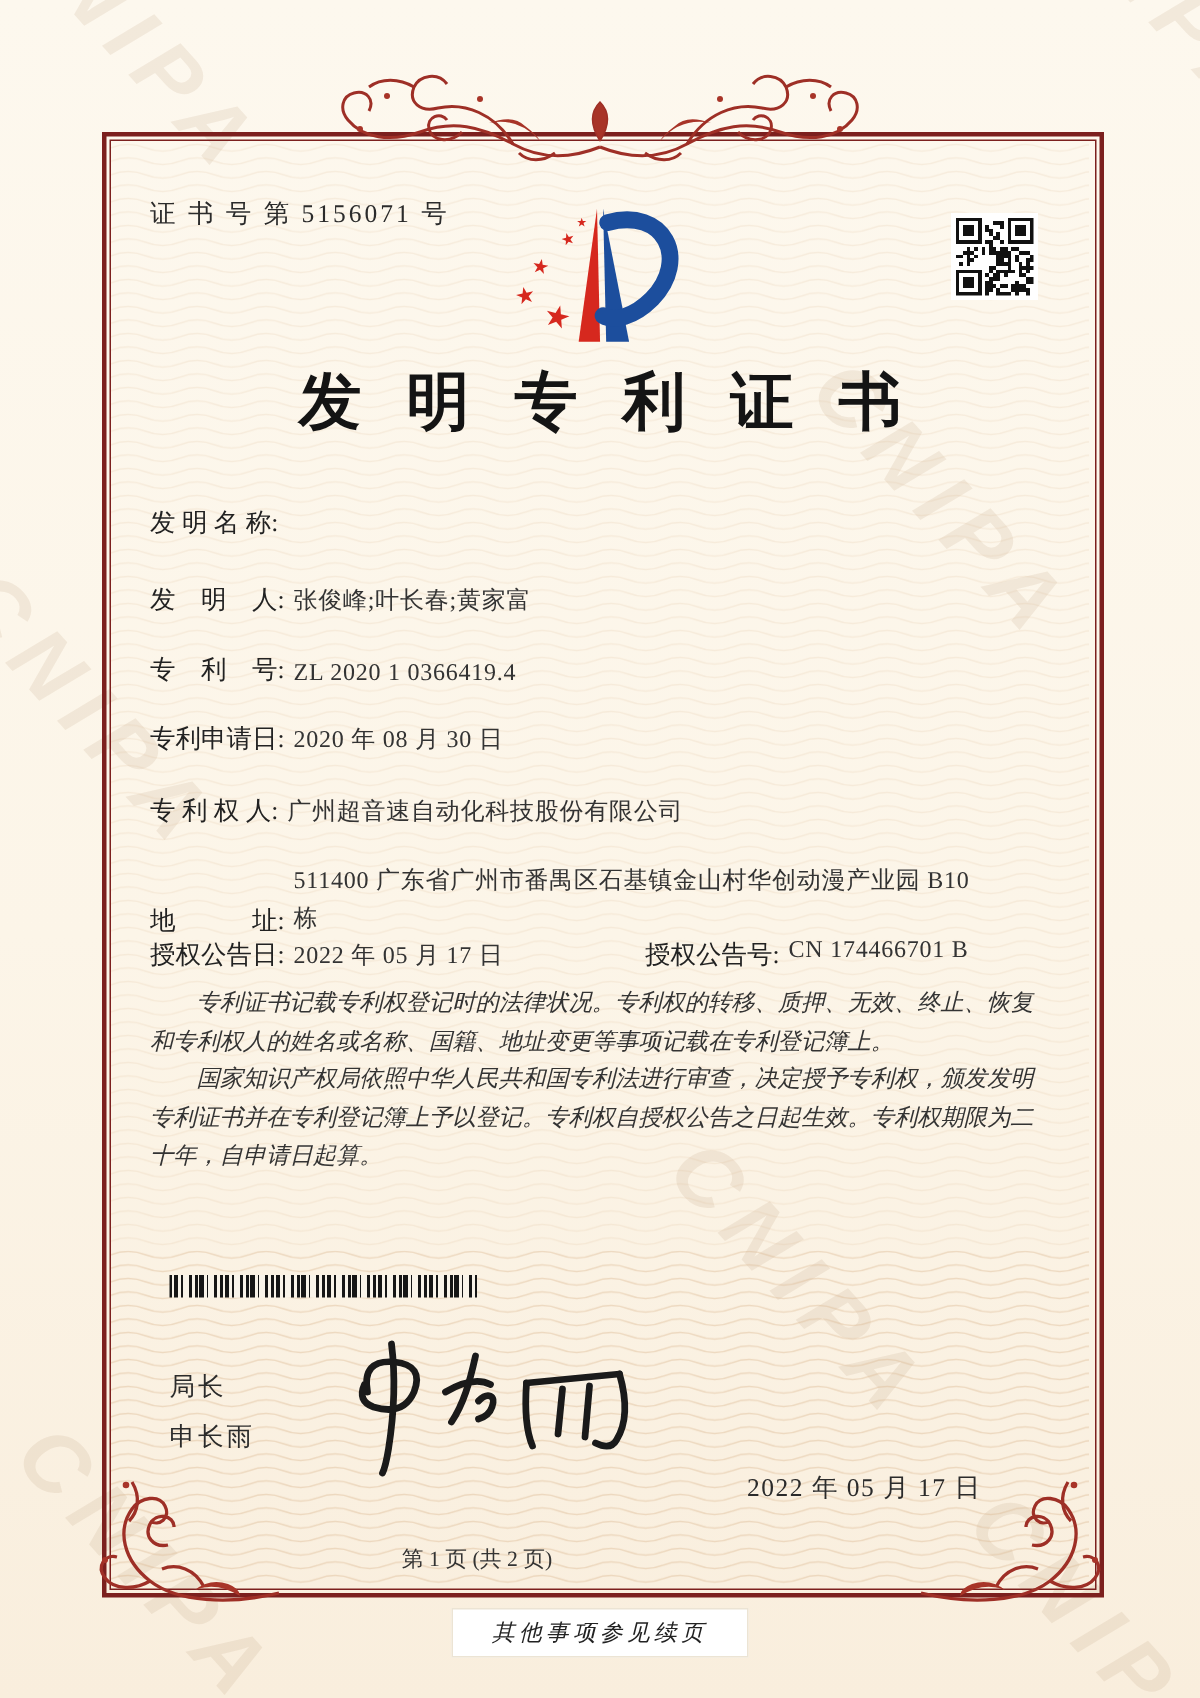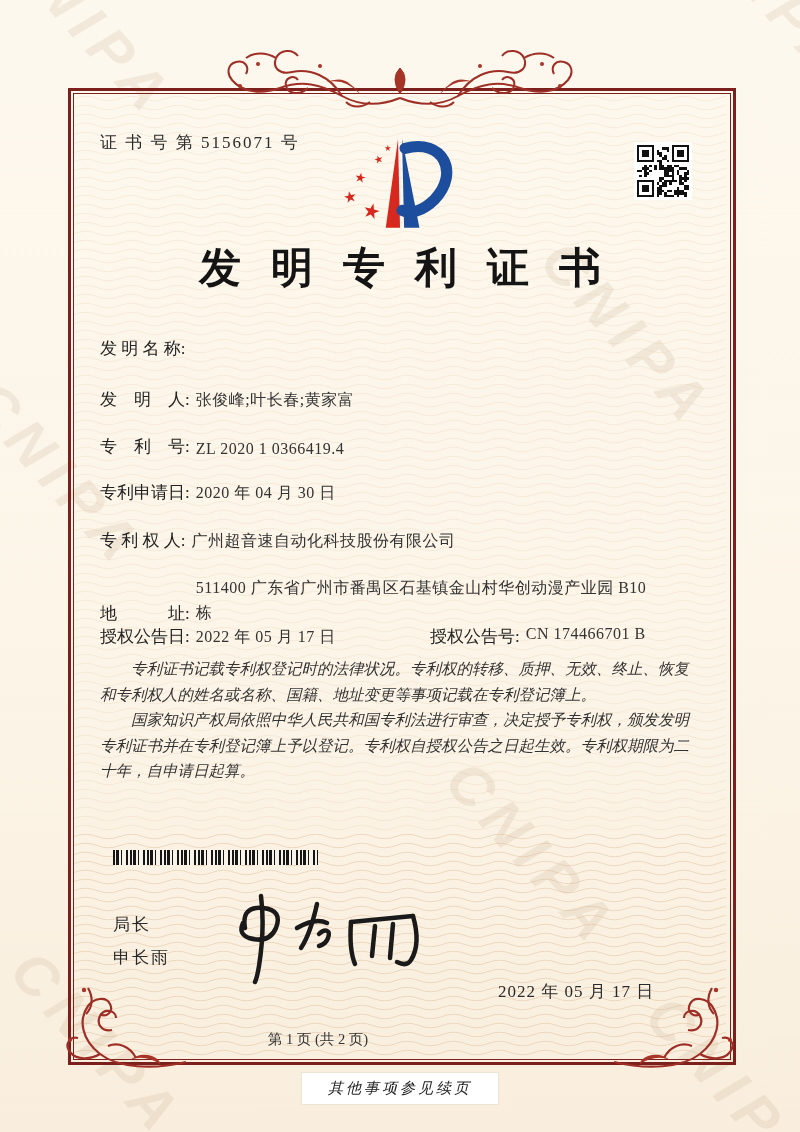--- a/index.html
+++ b/index.html
@@ -300,21 +300,21 @@
   <div class="row" style="top:388px">
     <span class="f-label">发　明　人:</span>
     <span class="f-value">张俊峰;叶长春;黄家富</span>
   </div>
   <div class="row" style="top:435px">
     <span class="f-label">专　利　号:</span>
     <span class="f-value">ZL 2020 1 0366419.4</span>
   </div>
   <div class="row" style="top:481px">
     <span class="f-label">专利申请日:</span>
-    <span class="f-value">2020 年 04 月 30 日</span>
+    <span class="f-value">2020 年 08 月 30 日</span>
   </div>
   <div class="row" style="top:529px">
     <span class="f-label">专 利 权 人:</span>
     <span class="f-value">广州超音速自动化科技股份有限公司</span>
   </div>
   <div class="row" style="top:575px">
     <span class="f-label">地　　　址:</span>
     <span class="f-value addr-val">511400 广东省广州市番禺区石基镇金山村华创动漫产业园 B10 栋</span>
   </div>
   <div class="row" style="top:625px">

